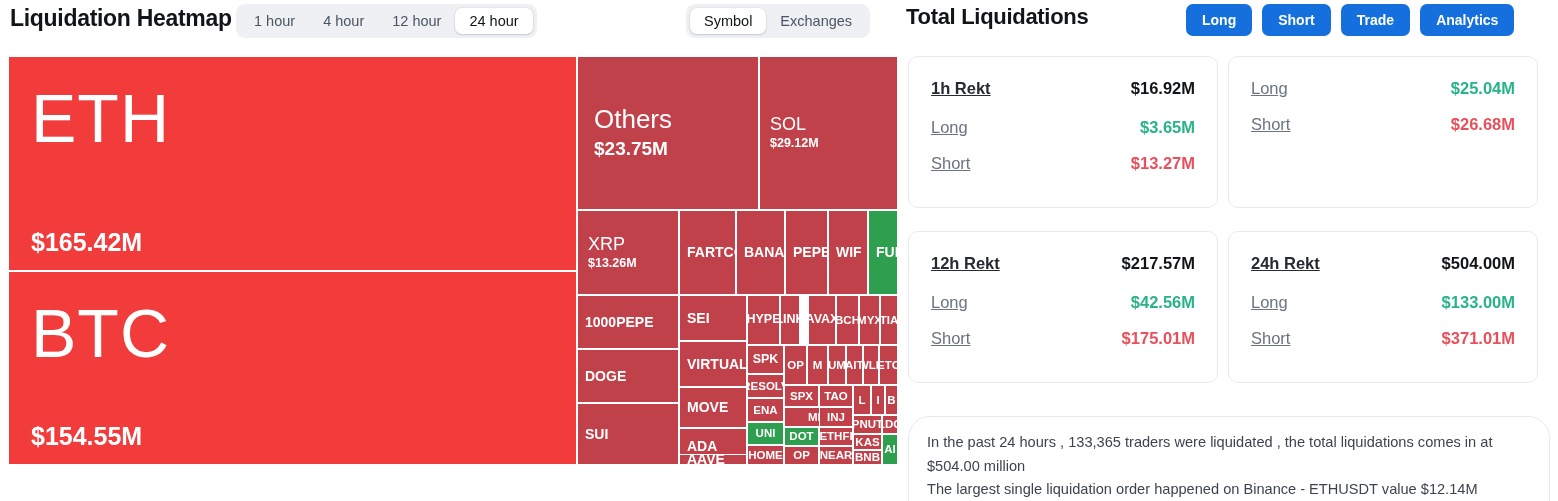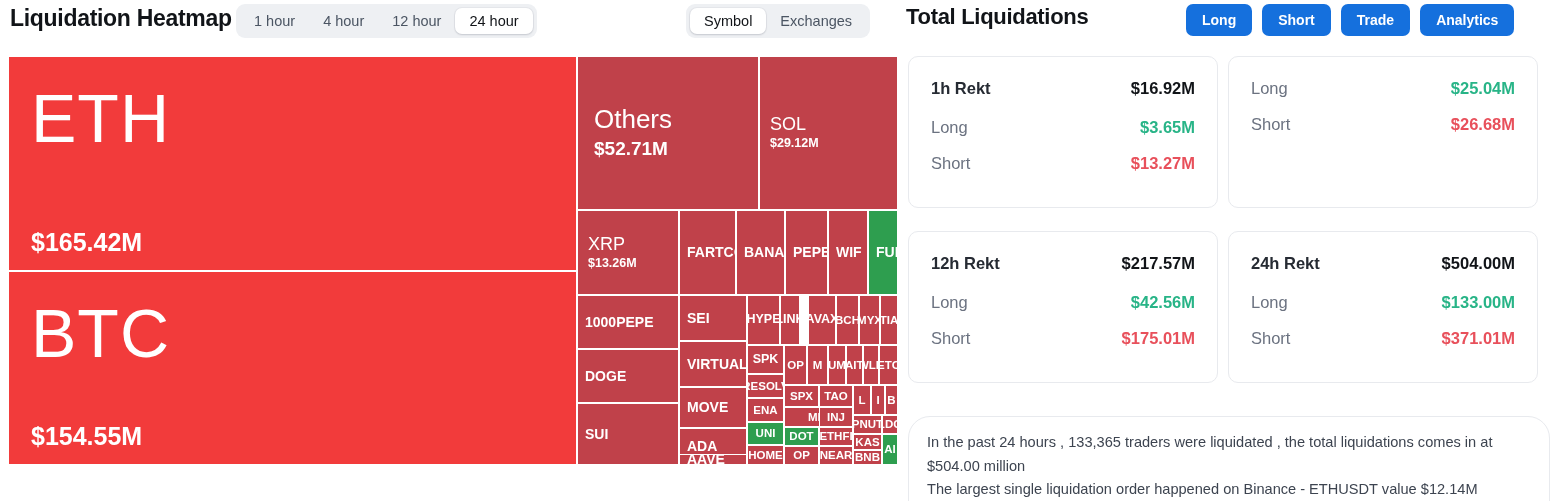--- a/index.html
+++ b/index.html
@@ -90,21 +90,21 @@
   .card {
     position: absolute; width: 310px; height: 152px;
     background: #ffffff; border: 1px solid #e8eaee; border-radius: 10px;
     padding: 22px 22px 0 22px;
   }
   .card-row {
     display: flex; justify-content: space-between; align-items: baseline;
     margin-bottom: 17px;
   }
   .card-row.head { margin-bottom: 20px; }
-  .c-label { font-size: 16.5px; color: #6b7280; }
+  .c-label { font-size: 16.5px; color: #6b7280; text-decoration: underline; }
   .card-row.head .c-label { font-size: 16.5px; font-weight: 700; color: #262b33; }
   .c-val { font-size: 16.5px; font-weight: 700; color: #111418; }
   .c-val.long { color: #28b487; }
   .c-val.short { color: #e8505b; }
 
   .summary {
     position: absolute; left: 908px; top: 416px; width: 642px; height: 108px;
     background: #ffffff; border: 1px solid #e8eaee; border-radius: 22px;
     padding: 14px 18px;
   }
@@ -144,21 +144,21 @@
       <div class="tile big" style="left: 0px; top: 0px; width: 569px; height: 215px; background: rgb(242, 59, 59);">
         <div class="t-sym">ETH</div>
         <div class="t-val">$165.42M</div>
       </div>
       <div class="tile big" style="left: 0px; top: 215px; width: 569px; height: 194px; background: rgb(242, 59, 59);">
         <div class="t-sym">BTC</div>
         <div class="t-val">$154.55M</div>
       </div>
       <div class="tile med" style="left: 569px; top: 0px; width: 182px; height: 154px; background: rgb(192, 65, 74);">
         <div class="t-sym">Others</div>
-        <div class="t-val">$52.71M</div>
+        <div class="t-val">$23.75M</div>
       </div>
       <div class="tile sm" style="left: 751px; top: 0px; width: 139px; height: 154px; background: rgb(192, 65, 74);">
         <div class="t-sym">SOL</div>
         <div class="t-val">$29.12M</div>
       </div>
       <div class="tile sm" style="left: 569px; top: 154px; width: 102px; height: 85px; background: rgb(192, 65, 74);">
         <div class="t-sym">XRP</div>
         <div class="t-val">$13.26M</div>
       </div>
       <div class="tile xs" style="left: 671px; top: 154px; width: 57px; height: 85px; background: rgb(192, 65, 74);">

